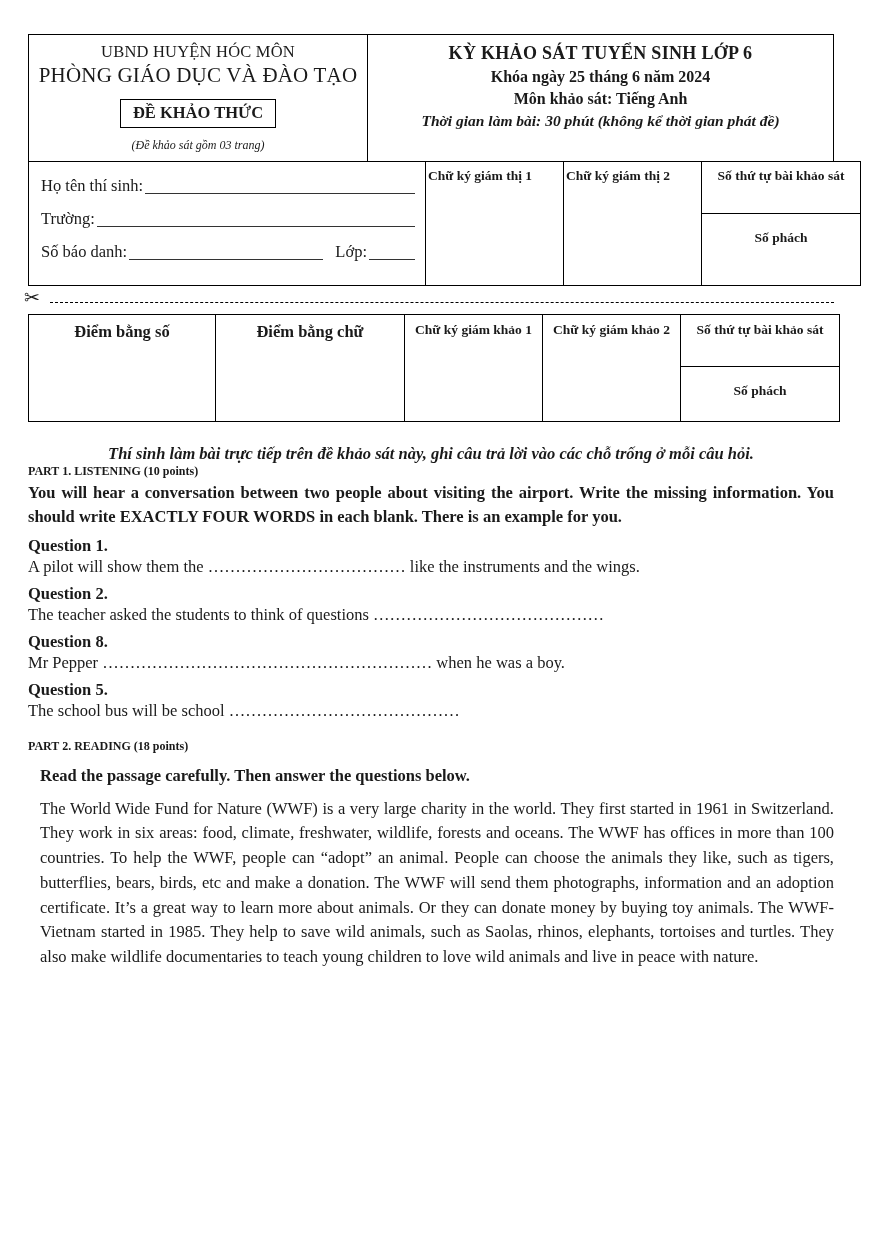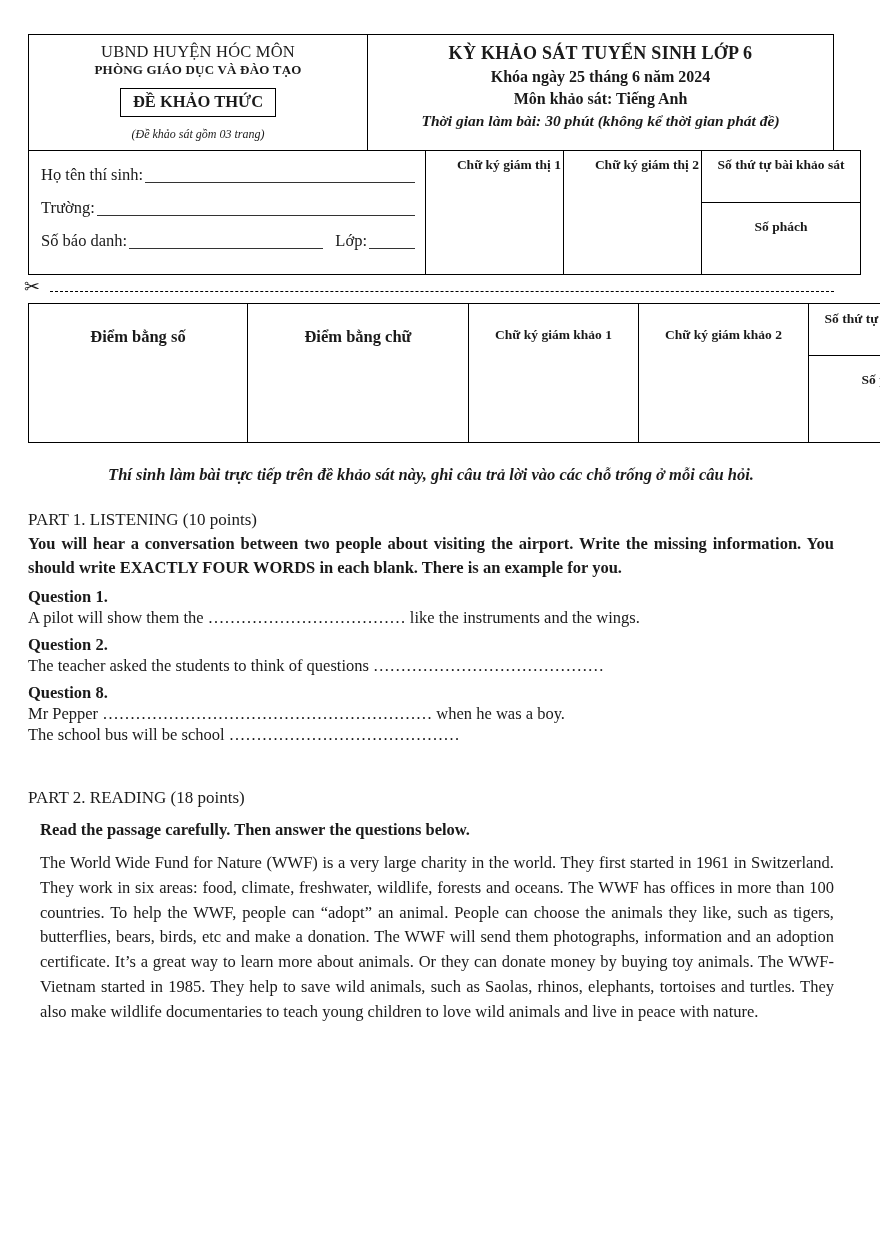--- a/index.html
+++ b/index.html
@@ -44,21 +44,21 @@
     width: 322px;
     text-align: center;
     padding: 6px 8px 8px 8px !important;
   }
   .hdr-right {
     text-align: center;
     padding: 8px 6px 8px 6px !important;
   }
   .t-line { line-height: 1.3; }
   .org1 { font-size: 16.5px; letter-spacing: .2px; }
-  .org2 { font-size: 13px; font-weight: bold; letter-spacing: .2px; }
+  .org2 { font-size: 21px; font-weight: normal; letter-spacing: .2px; }
   .official {
     display: inline-block;
     border: 1.5px solid #000;
     padding: 3px 12px 4px 12px;
     font-weight: bold;
     font-size: 16.5px;
     margin-top: 9px;
   }
   .pages-note {
     font-style: italic;
@@ -117,21 +117,21 @@
     height: 14px;
     margin-bottom: 2px;
   }
   .fill-short {
     width: 46px;
     border-bottom: 1px solid #333;
     height: 14px;
     margin-bottom: 2px;
     display: inline-block;
   }
-  .cand-mini { width: 137px; text-align: right; }
+  .cand-mini { width: 137px; text-align: left; }
   .cand-mini .cap {
     font-weight: bold;
     font-size: 13.5px;
     padding: 6px 2px;
   }
   .cand-right { width: 158px; padding: 0 !important; }
   .cand-right .row1 {
     font-weight: bold;
     font-size: 13.5px;
     text-align: center;
@@ -170,21 +170,21 @@
 
   
   table.marks {
     border-collapse: collapse;
     width: 806px;
     table-layout: fixed;
   }
   table.marks td {
     border: 1px solid #000;
     vertical-align: top;
-    padding: 16px;
+    padding: 0;
   }
   .mk-num { width: 186px; }
   .mk-word { width: 188px; }
   .mk-sig { width: 137px; }
   .mk-cap {
     font-weight: bold;
     text-align: center;
     padding: 7px 3px;
   }
   .mk-cap.big { font-size: 16.5px; }
@@ -210,23 +210,22 @@
   
   .instruction {
     text-align: center;
     font-weight: bold;
     font-style: italic;
     font-size: 16.5px;
     margin: 22px 0 0 0;
     padding: 0 4px;
   }
   .part-title {
-    font-weight: normal;
-    font-size: 17px;
-    margin-top: 25px;
+    font-weight: bold;
+    font-size: 12px;
   }
   .part-desc {
     font-weight: bold;
     font-size: 16.5px;
     text-align: justify;
     line-height: 1.45;
     margin-top: 2px;
   }
   .example {
     font-size: 16.5px;
@@ -362,20 +361,21 @@
     <div class="q-text">
       <span>The teacher asked the students to think of questions ……………………………………</span><span></span>
     </div>
 
     <div class="q-label">Question 8.</div>
 
     <div class="q-text">
       <span>Mr Pepper ……………………………………………………</span><span> when he was a boy.</span>
     </div>
 
+    <div class="q-label">Question 5.</div>
     <div class="q-text">
       <span>The school bus will be school ……………………………………</span><span></span>
     </div>
 
     <div class="spacer-lg"></div>
 
     <div class="part-title">PART 2. READING (18 points)</div>
     <div class="sub-head">Read the passage carefully. Then answer the questions below.</div>
     <div class="passage">The World Wide Fund for Nature (WWF) is a very large charity in the world. They first started in 1961 in Switzerland. They work in six areas: food, climate, freshwater, wildlife, forests and oceans. The WWF has offices in more than 100 countries. To help the WWF, people can “adopt” an animal. People can choose the animals they like, such as tigers, butterflies, bears, birds, etc and make a donation. The WWF will send them photographs, information and an adoption certificate. It’s a great way to learn more about animals. Or they can donate money by buying toy animals. The WWF-Vietnam started in 1985. They help to save wild animals, such as Saolas, rhinos, elephants, tortoises and turtles. They also make wildlife documentaries to teach young children to love wild animals and live in peace with nature.</div>
 

